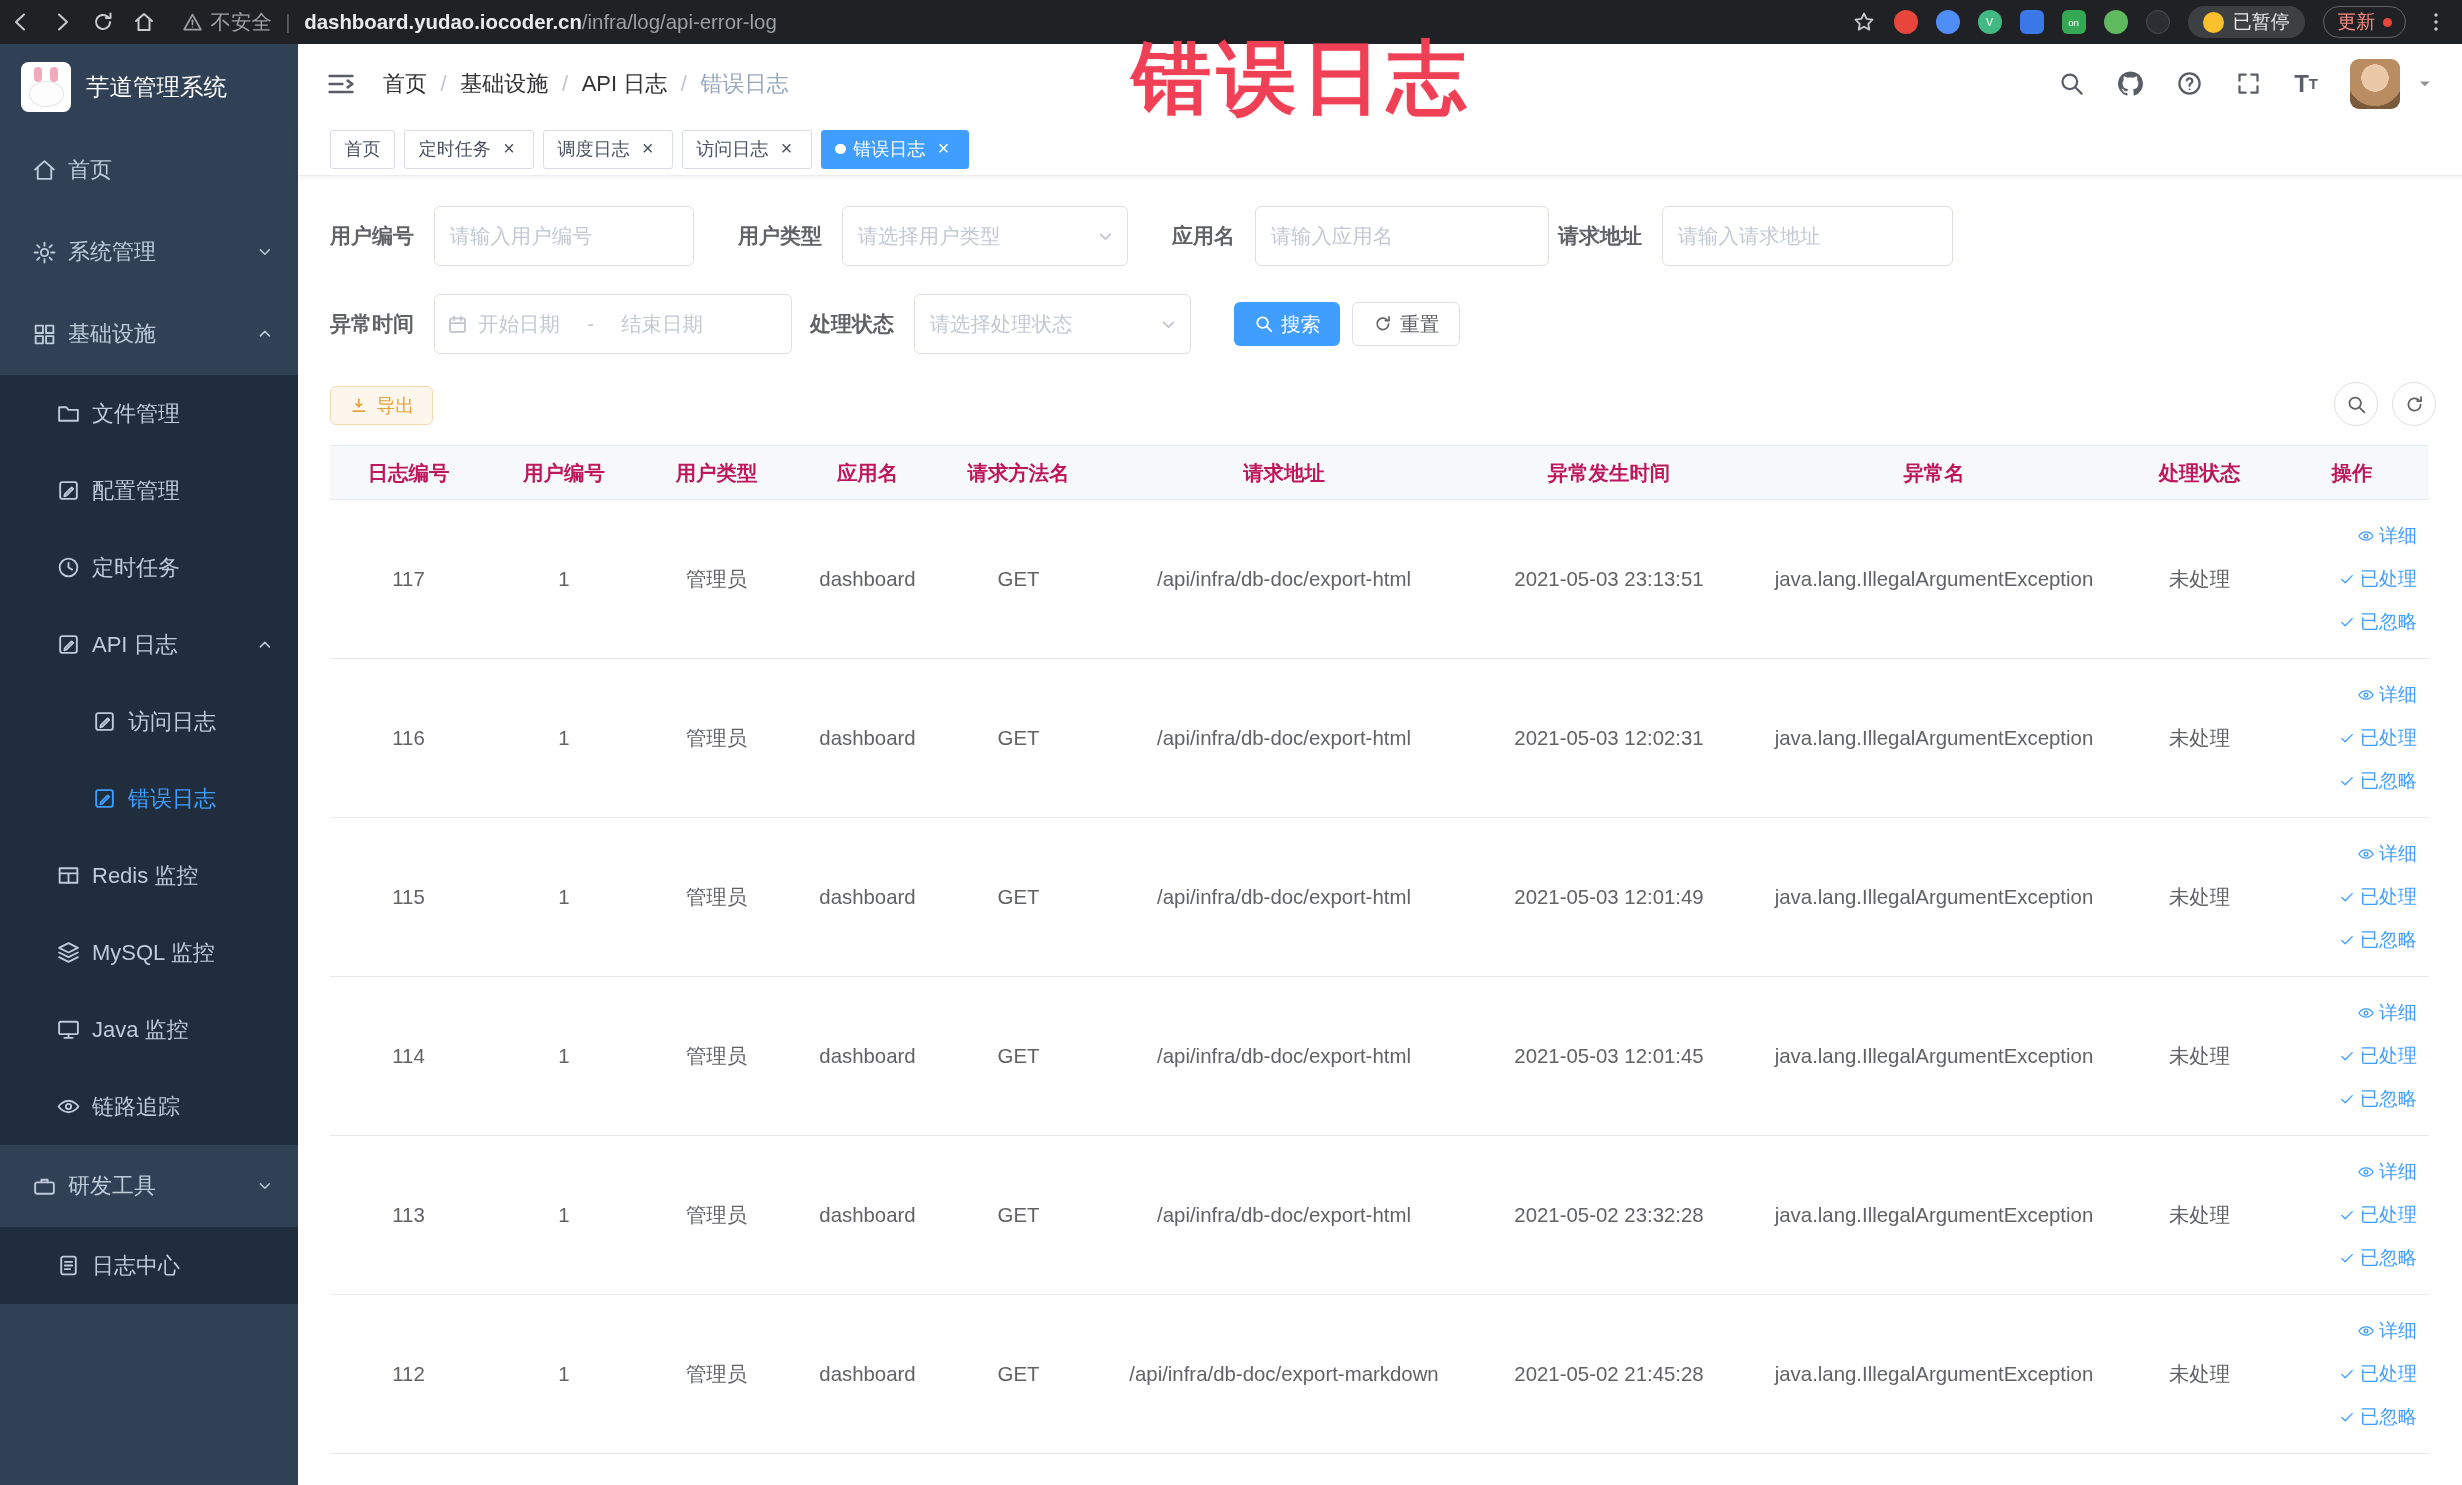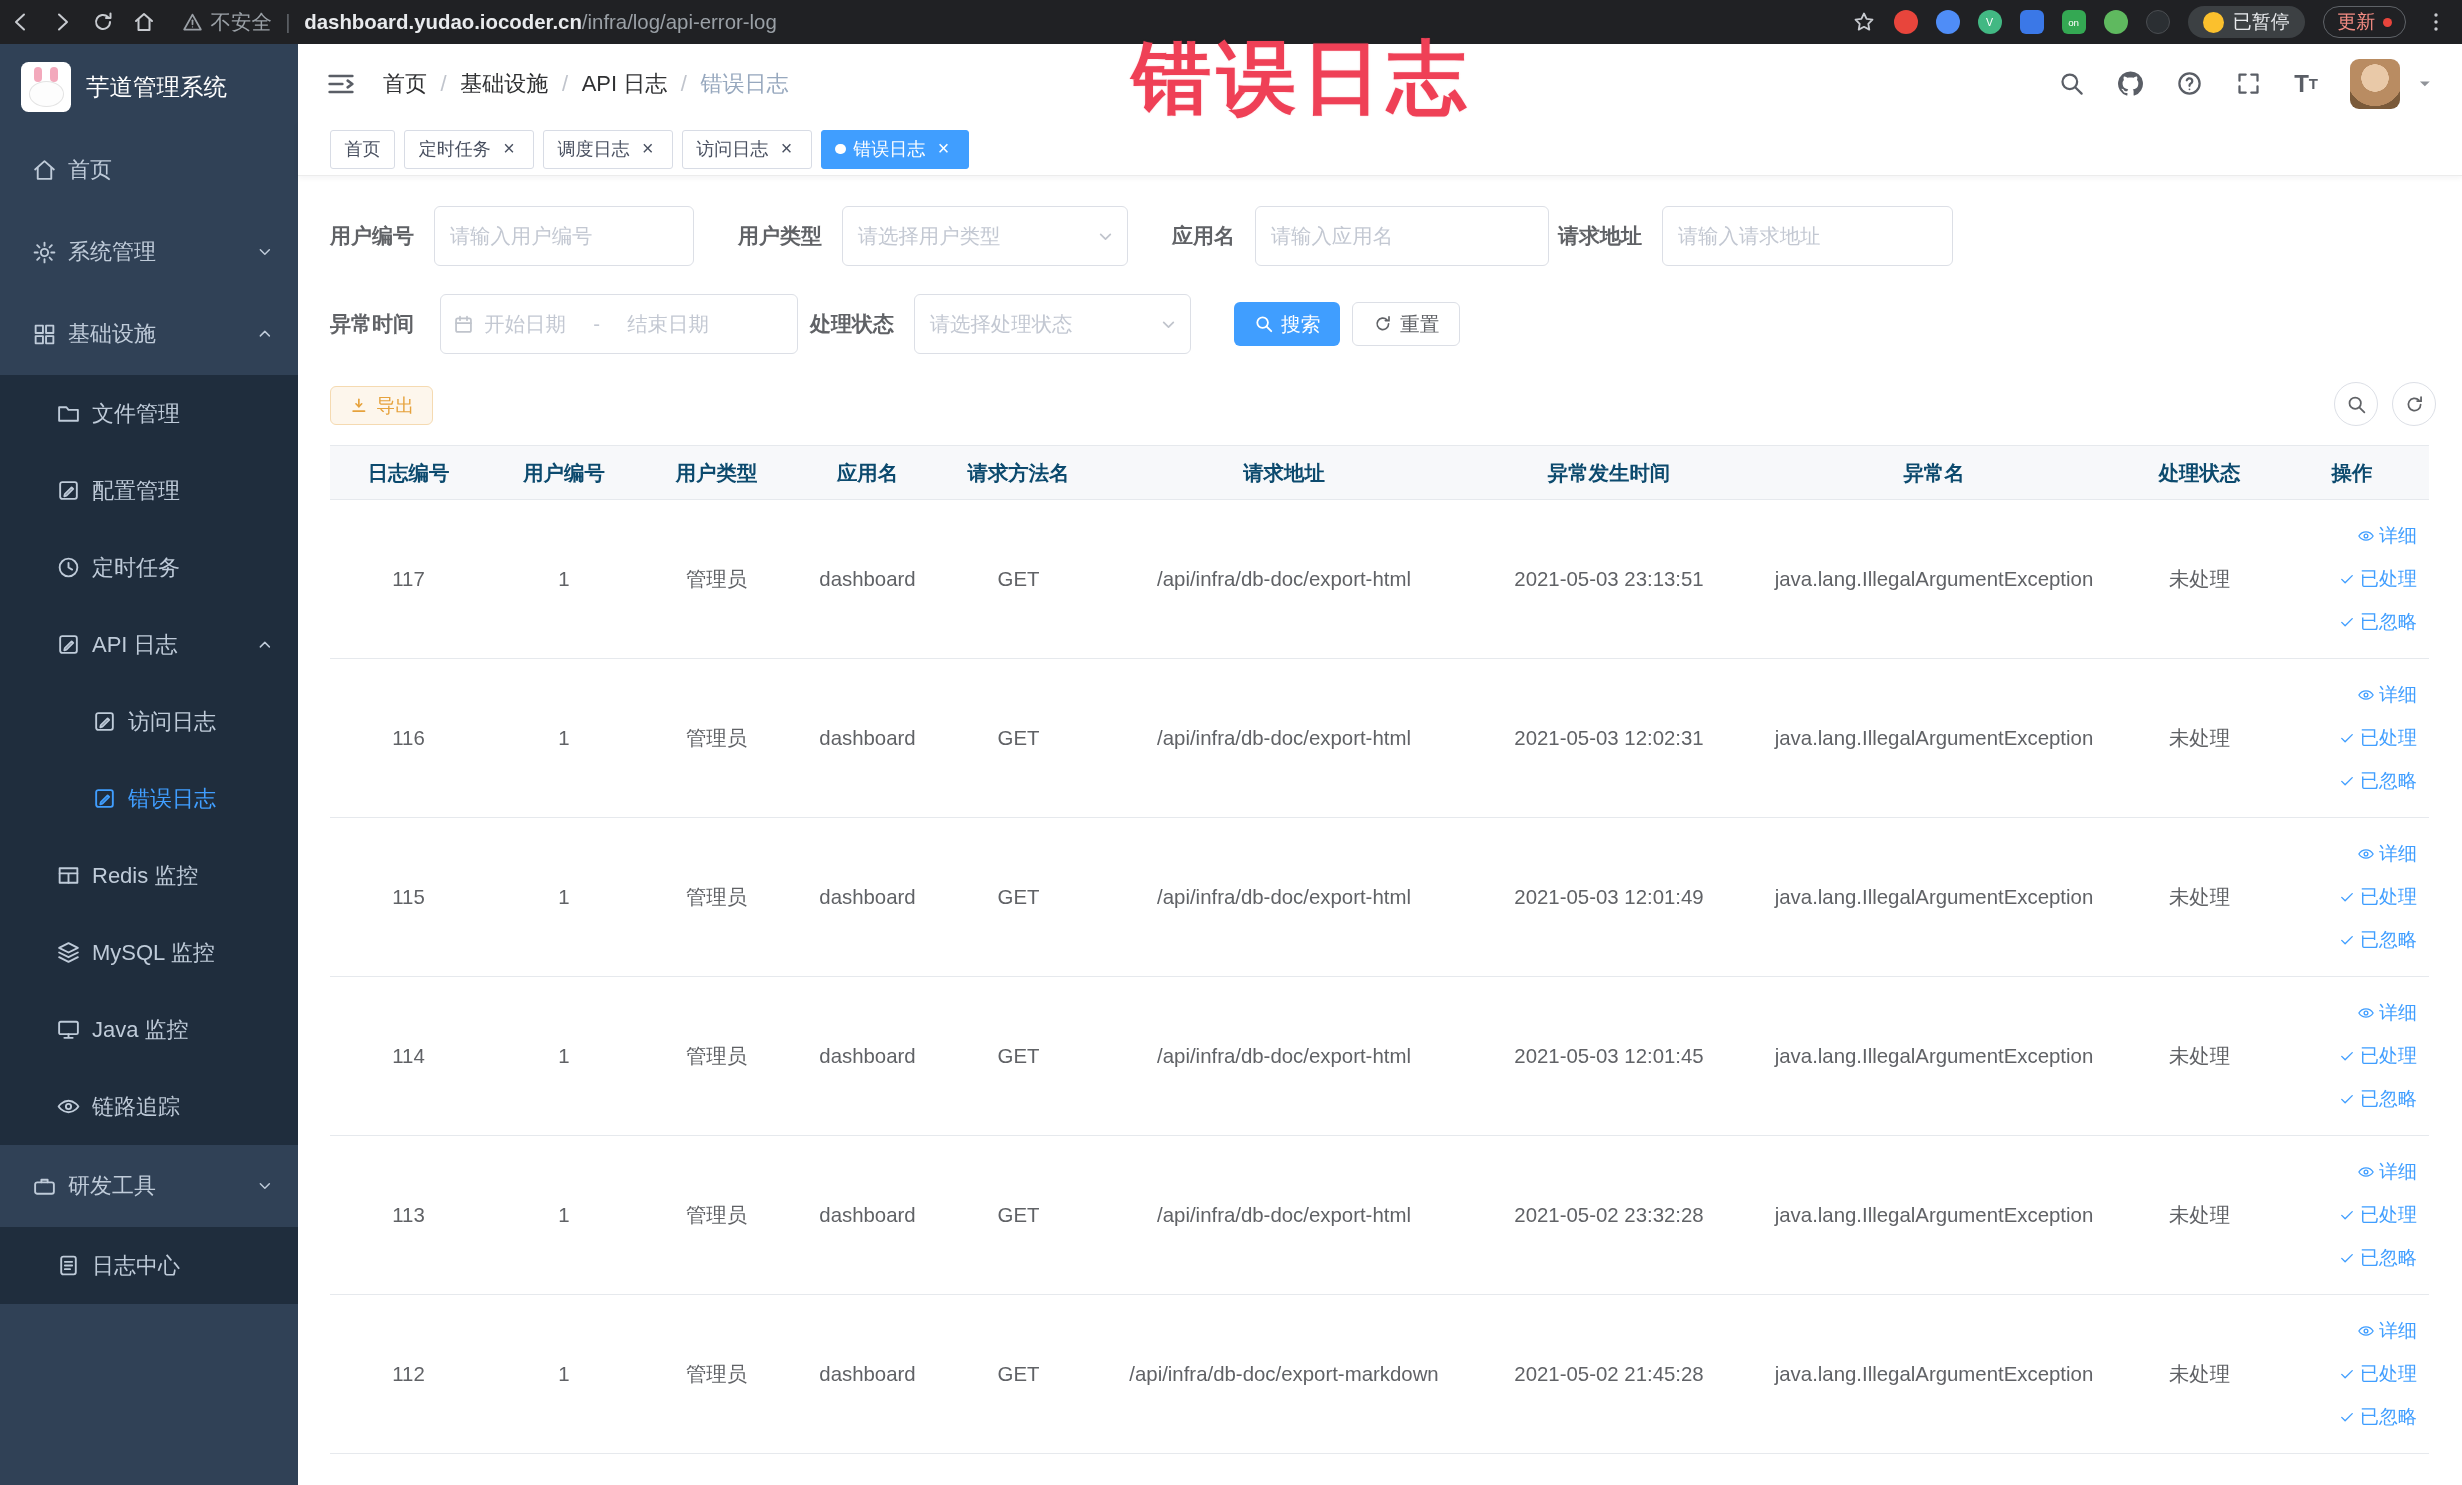--- a/index.html
+++ b/index.html
@@ -107,21 +107,21 @@
   .btn-primary{background:#409eff;color:#fff;height:44px;font-size:19.7px;padding:0 19.7px;}
   .btn-plain{background:#fff;border:1.5px solid #dcdfe6;color:#606266;height:44px;font-size:19.7px;padding:0 19.7px;}
   .btn-warn{background:#fdf6ec;border:1.5px solid #f5dab1;color:#e6a23c;height:39px;font-size:19px;padding:0 18px;}
   .circle-btn{position:absolute;width:44px;height:44px;border-radius:50%;background:#fff;
     border:1.5px solid #dcdfe6;display:flex;align-items:center;justify-content:center;color:#606266;cursor:pointer;}
   .circle-btn svg{width:21px;height:21px;}
 
   
   .logtable{position:absolute;left:32px;top:269px;width:2097px;border-collapse:collapse;table-layout:fixed;
     font-size:20.4px;color:#606266;}
-  .logtable th{height:54px;background:#f7f8fa;color:#0c4a6e;font-weight:700;
+  .logtable th{height:54px;background:#f7f8fa;color:#be185d;font-weight:700;
     border-top:1.5px solid #e6e9ed;border-bottom:1.5px solid #e6e9ed;white-space:nowrap;overflow:hidden;}
   .logtable td{height:159px;text-align:center;border-bottom:1.5px solid #e6e9ed;padding:0 7.6px;
     white-space:nowrap;overflow:hidden;}
   .logtable td.op{padding-right:12px;}
   .actions{display:flex;flex-direction:column;align-items:flex-end;gap:7px;}
   .action-link{display:inline-flex;align-items:center;gap:4.5px;color:#409eff;font-size:19px;
     line-height:36px;cursor:pointer;text-decoration:none;white-space:nowrap;}
   .ai{display:inline-flex;color:#409eff;}
   .ai svg{width:18px;height:18px;}
 </style>
@@ -467,21 +467,21 @@
     </div>
     <div class="fgroup" style="left:1260px;top:38px;">
       <span class="flabel">请求地址</span>
       <span class="ctrl" style="width:291px;">
           <input class="ctrl-input" placeholder="请输入请求地址" style="">
         </span>
     </div>
 
     <div class="fgroup" style="left:32px;top:126px;">
       <span class="flabel">异常时间</span>
-      <span class="ctrl daterange" style="width:358px;margin-left:6px;">
+      <span class="ctrl daterange" style="width:358px;">
         <span class="ci">
             <svg viewBox="0 0 24 24" fill="none" stroke="currentColor" stroke-width="2" stroke-linecap="round">
               <rect x="3.5" y="5" width="17" height="15.5" rx="2"></rect>
               <path d="M8 3v4M16 3v4M3.5 10.5h17"></path>
             </svg>
           </span>
         <span>开始日期</span>
         <span class="dsep">-</span>
         <span>结束日期</span>
       </span>

